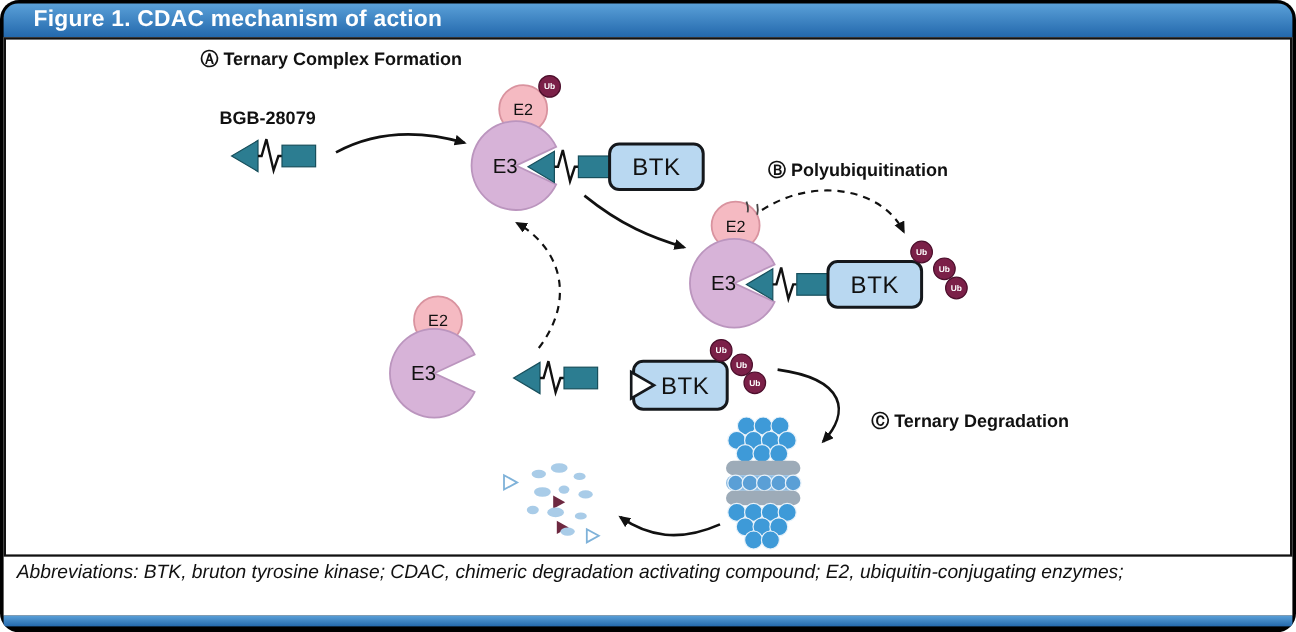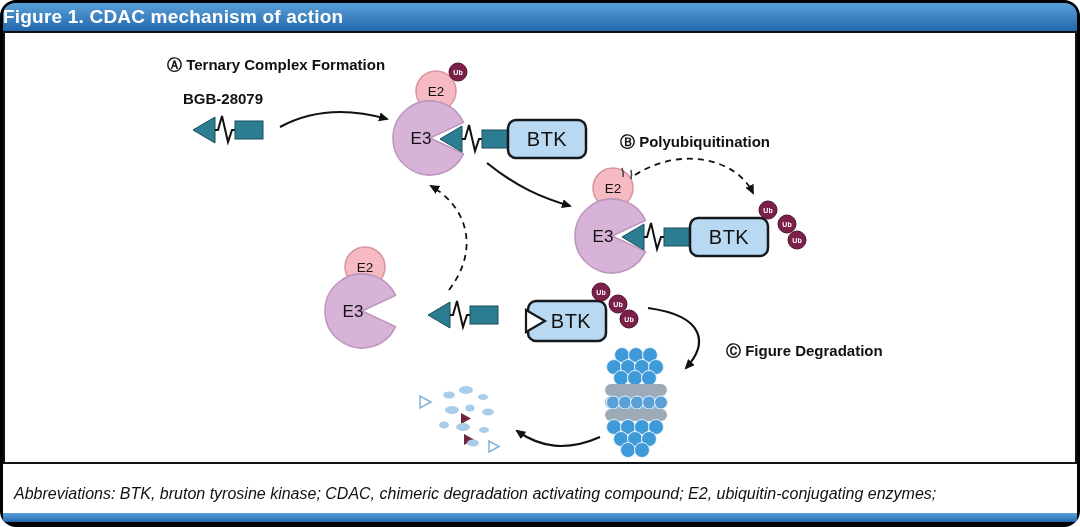--- a/index.html
+++ b/index.html
@@ -13,31 +13,31 @@
     --prot-cap:#3e9ad8; --prot-mid:#5a9fd6; --prot-mid-band:#8cbbe2; --prot-band:#9dabb8;
     --frag-blue:#a9cce8; --frag-outline:#7fb2d9; --frag-dark:#6d2840;
   }
   *{box-sizing:border-box;}
   html,body{margin:0;padding:0;background:#ffffff;}
   body{font-family:"Liberation Sans",sans-serif;}
   .frame{position:relative;width:1080px;height:527px;background:#000;border-radius:16px;overflow:hidden;}
   .titlebar{position:absolute;left:3px;top:3px;width:1074px;height:28px;
     background:linear-gradient(180deg,var(--title-top),var(--title-bottom));
     border-top-left-radius:12px;border-top-right-radius:12px;display:flex;align-items:center;}
-  .title{color:#fff;font-weight:700;font-size:19px;letter-spacing:0.2px;white-space:nowrap;}
+  .title{color:#fff;font-weight:700;font-size:19px;letter-spacing:0.2px;white-space:nowrap;margin-left:25px;}
   .panel{position:absolute;left:3px;top:31px;width:1074px;height:433px;background:#fff;border:2px solid #111;}
   .caption{position:absolute;left:3px;top:464px;width:1074px;height:49px;background:#fff;
-    font-style:italic;font-size:16px;line-height:22px;color:#111;padding:19px 11px 0 11px;}
+    font-style:italic;font-size:16px;line-height:22px;color:#111;padding:3px 11px 0 11px;}
   .bottom-strip{position:absolute;left:3px;top:513px;width:1074px;height:9px;
     background:linear-gradient(180deg,var(--title-top),var(--title-bottom));}
   .overlay{position:absolute;left:0;top:0;width:1080px;height:527px;}
   .lbl{position:absolute;font-weight:700;font-size:15px;color:#111;white-space:nowrap;}
-  .lbl-a{left:167px;top:56px;}
+  .lbl-a{left:167px;top:40px;}
   .lbl-bgb{left:183px;top:90px;}
-  .lbl-b{left:620px;top:133px;}
+  .lbl-b{left:640px;top:133px;}
   .lbl-c{left:726px;top:342px;}
 
   
   .e3path{fill:var(--e3-fill);stroke:var(--e3-stroke);stroke-width:1.5;}
   .e2c{fill:var(--e2-fill);stroke:var(--e2-stroke);stroke-width:1.5;}
   .ubc{fill:var(--ub-fill);stroke:var(--ub-stroke);stroke-width:1;}
   .binder{fill:var(--binder-fill);stroke:var(--binder-stroke);stroke-width:1;}
   .squiggle{fill:none;stroke:#111;stroke-width:2;}
   .btkbox{fill:var(--btk-fill);stroke:var(--btk-stroke);stroke-width:2.5;rx:8;}
   .arrow{fill:none;stroke:var(--arrow);stroke-width:2.2;}
@@ -200,20 +200,20 @@
       <ellipse class="fragb" cx="444" cy="425" rx="5" ry="3.5"></ellipse>
       <ellipse class="fragb" cx="463" cy="427" rx="7" ry="4"></ellipse>
       <ellipse class="fragb" cx="484" cy="430" rx="5" ry="3"></ellipse>
       <ellipse class="fragb" cx="473" cy="443" rx="6" ry="3.5"></ellipse>
     </g>
   </svg>
 
   <div class="lbl lbl-a">Ⓐ Ternary Complex Formation</div>
   <div class="lbl lbl-bgb">BGB-28079</div>
   <div class="lbl lbl-b">Ⓑ Polyubiquitination</div>
-  <div class="lbl lbl-c">Ⓒ Figure Degradation</div>
+  <div class="lbl lbl-c">Ⓒ Ternary Degradation</div>
 
   <div class="caption">
     <div>Abbreviations: BTK, bruton tyrosine kinase; CDAC, chimeric degradation activating compound; E2, ubiquitin-conjugating enzymes;</div>
   </div>
 
   <div class="bottom-strip"></div>
 </div>
 
 </body></html>

